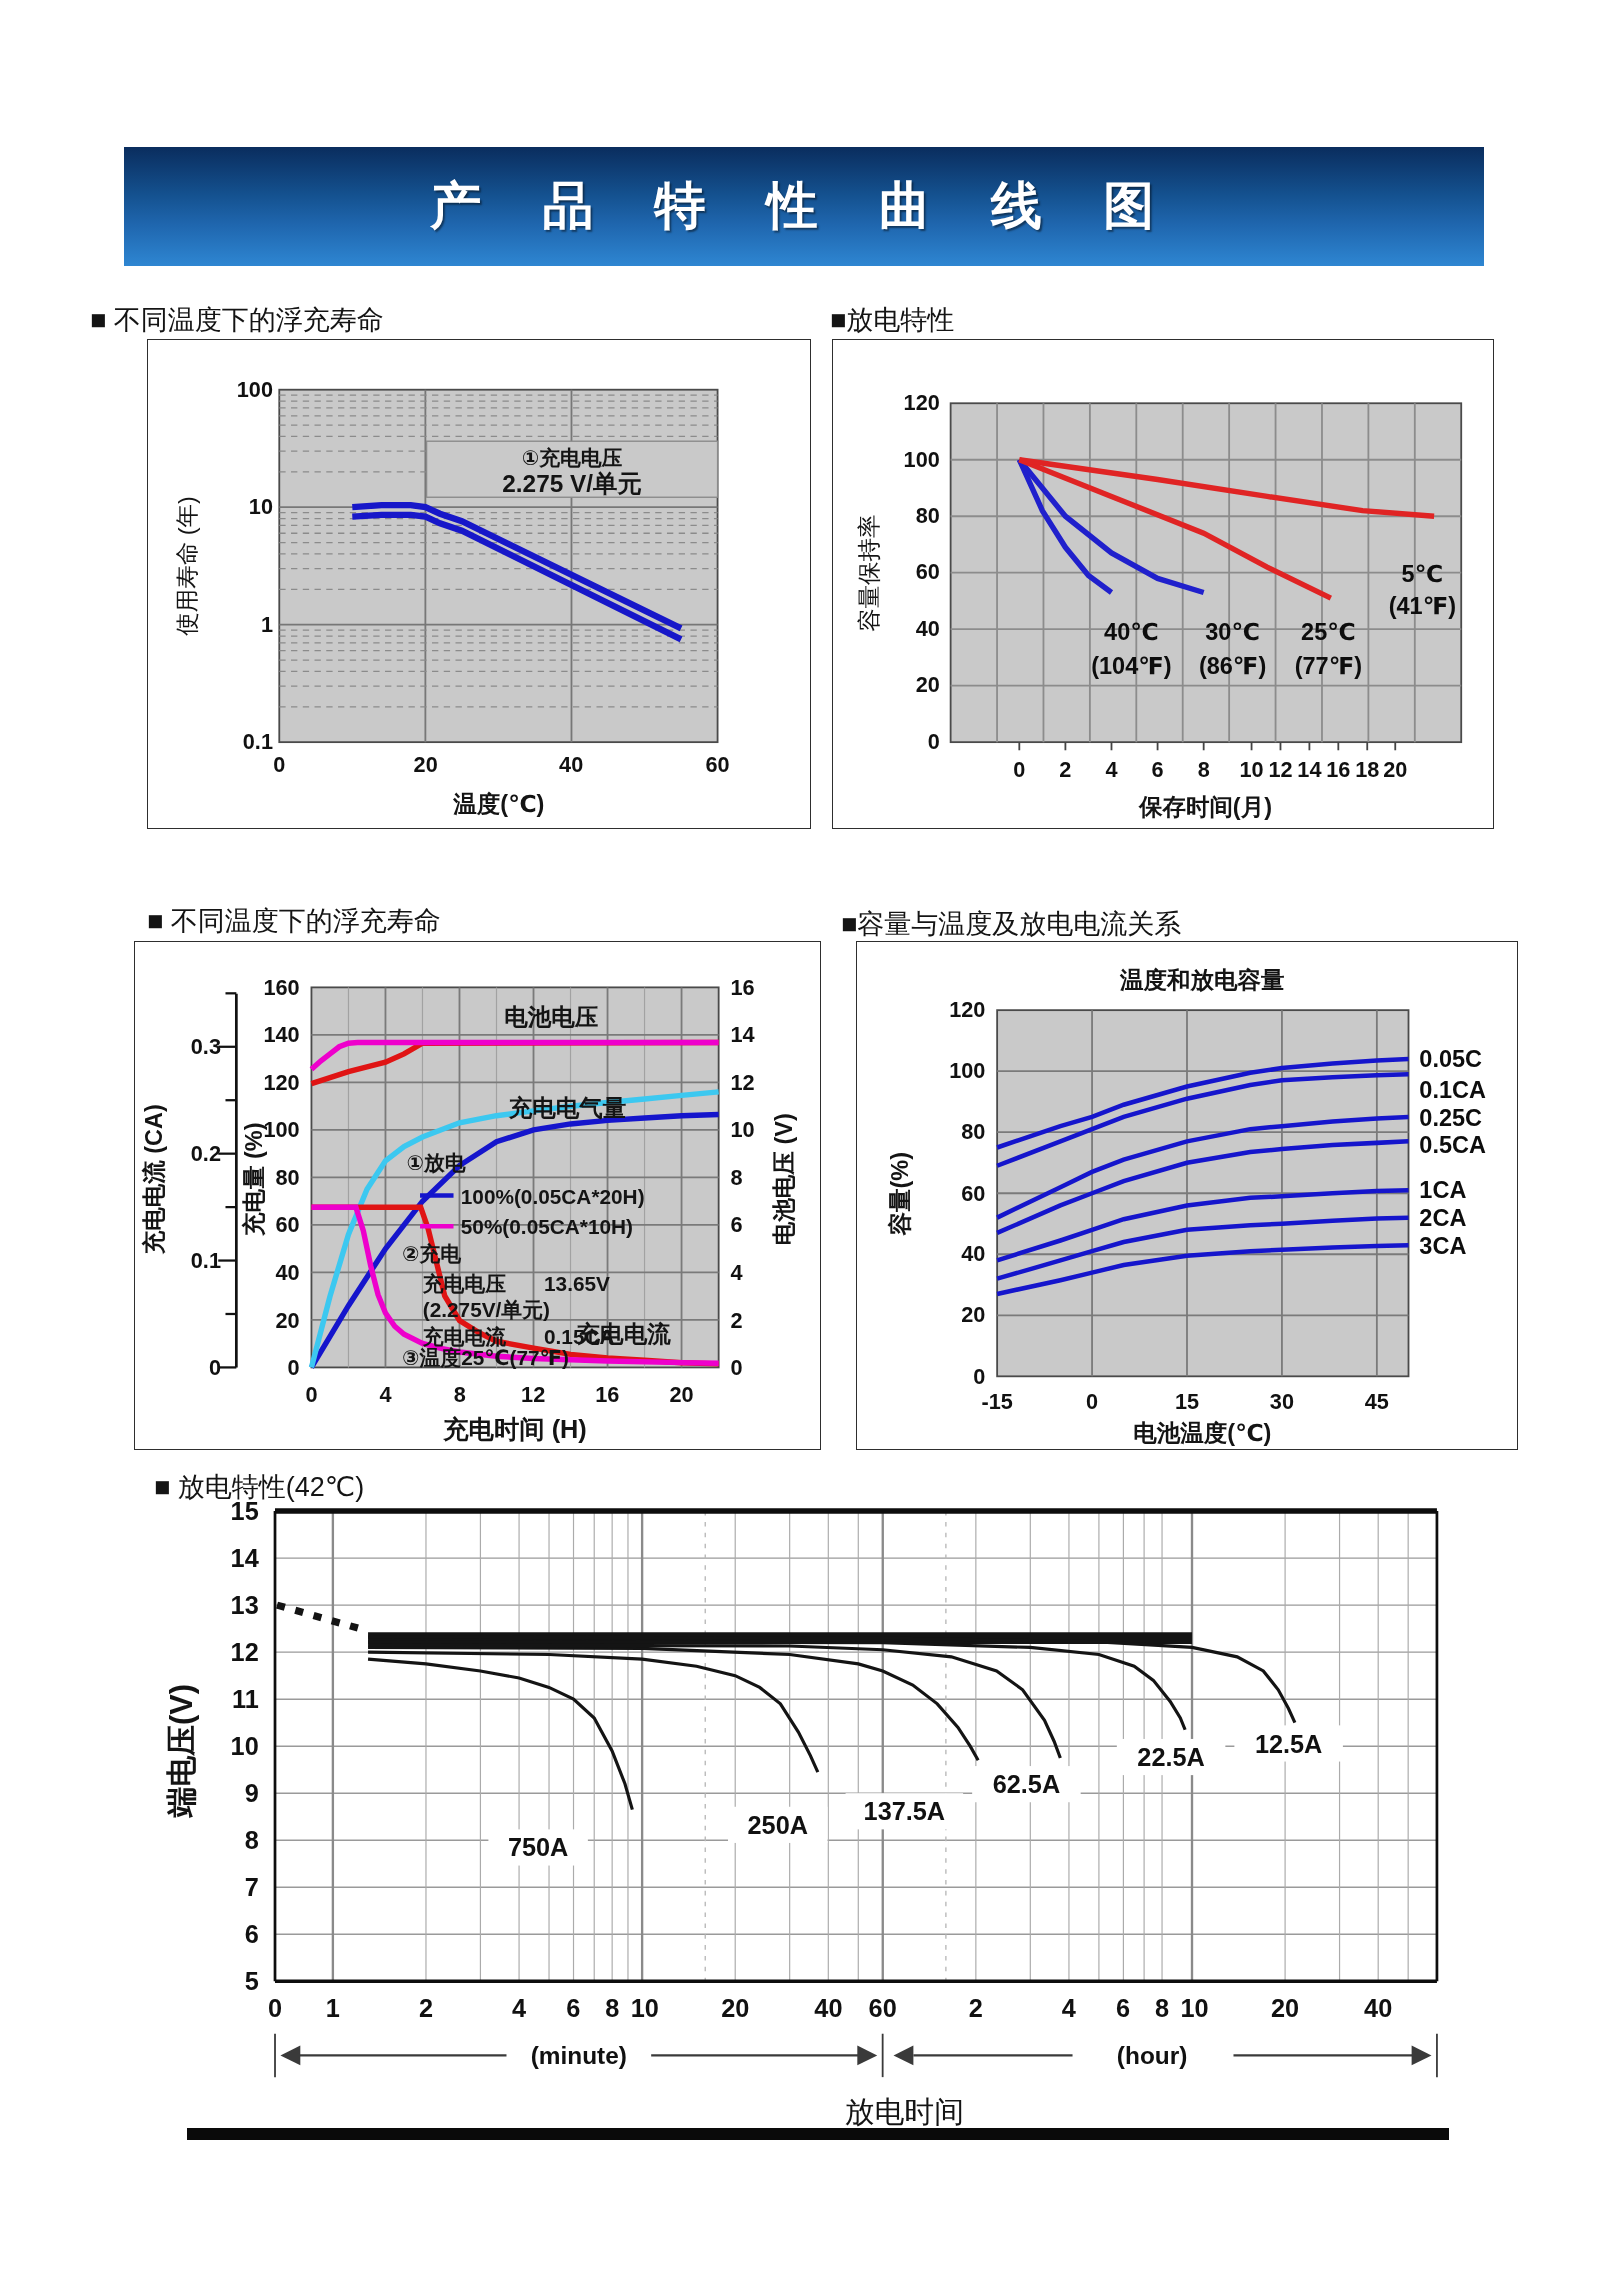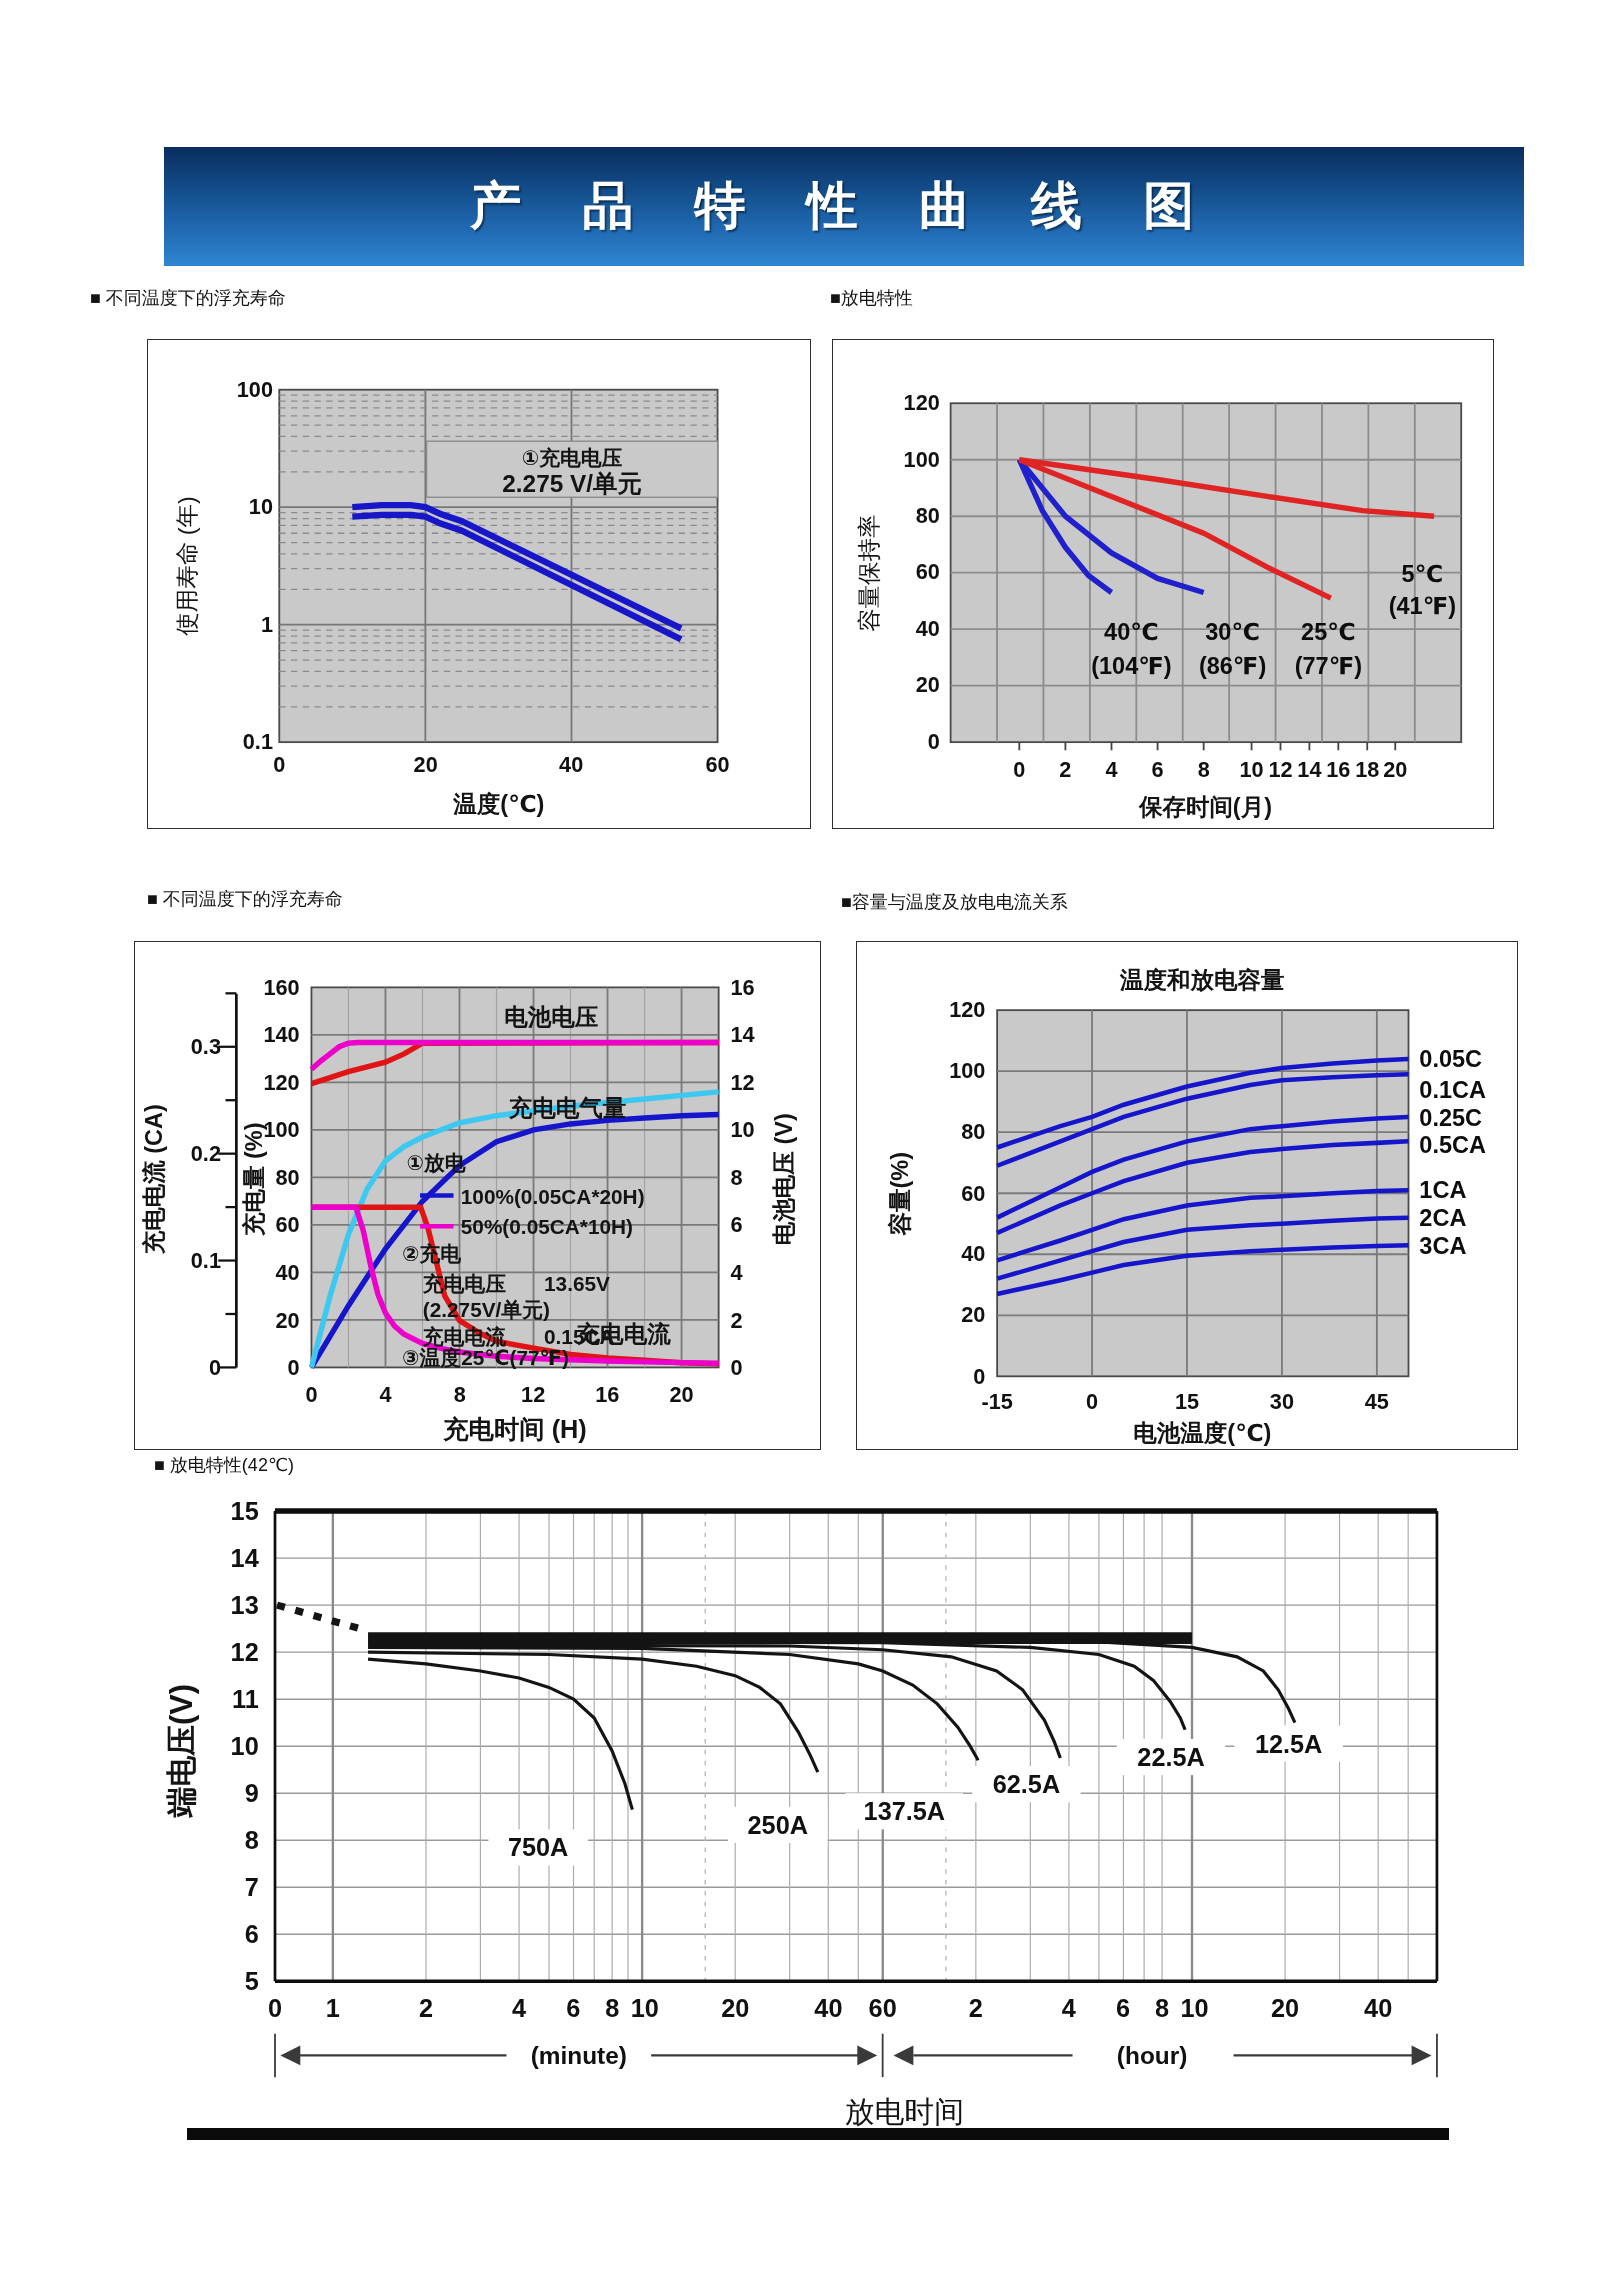--- a/index.html
+++ b/index.html
@@ -1,23 +1,23 @@
 <!DOCTYPE html>
 <html style="font-size:14.5px"><head>
 <meta charset="utf-8">
 <style>
   html,body{margin:0;padding:0;background:#ffffff;}
   .page{position:relative;width:1624px;height:2296px;background:#fff;
         font-family:"Liberation Sans","DejaVu Sans",sans-serif;color:#111;overflow:hidden;}
   .banner{position:absolute;left:124px;top:147px;width:1360px;height:119px;
           background:linear-gradient(180deg,#0a2d5e 0%,#14518f 40%,#1f66ae 65%,#2e86d2 100%);
-          display:flex;align-items:center;justify-content:center;margin-left:40px;}
+          display:flex;align-items:center;justify-content:center;}
   .banner span{color:#fff;font-size:51px;font-weight:bold;letter-spacing:23.5px;
                text-shadow:1.8px 1.8px 1.8px rgba(0,0,0,.45);white-space:nowrap;}
-  .sec-h{position:absolute;font-size:18px;font-weight:500;color:#141414;white-space:nowrap;}
+  .sec-h{position:absolute;font-size:27px;font-weight:500;color:#141414;white-space:nowrap;margin-top:16px;}
   .chart-box{position:absolute;background:#fff;border:1.8px solid #2e2e2e;}
   svg{display:block;}
   svg text{font-family:"Liberation Sans","DejaVu Sans",sans-serif;}
   .tick{font-size:24px;font-weight:bold;fill:#111;}
   .tick-lg{font-size:28px;font-weight:bold;fill:#111;}
   .cjk{font-size:26px;fill:#141414;}
   .cjk-b{font-size:26px;font-weight:bold;fill:#141414;}
   .note{font-size:23px;font-weight:bold;fill:#141414;}
   .curve-lab{font-size:26px;font-weight:bold;fill:#0d0d0d;}
   .bottom-rule{position:absolute;left:187px;top:2128px;width:1262px;height:11.8px;background:#0a0a0a;}

